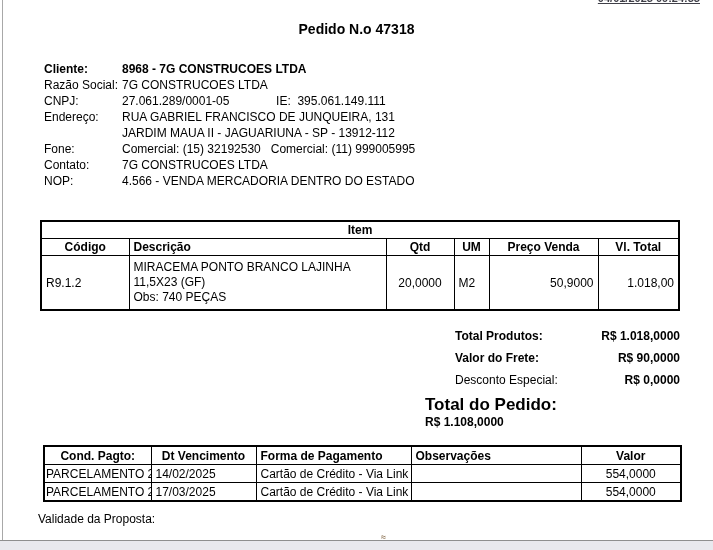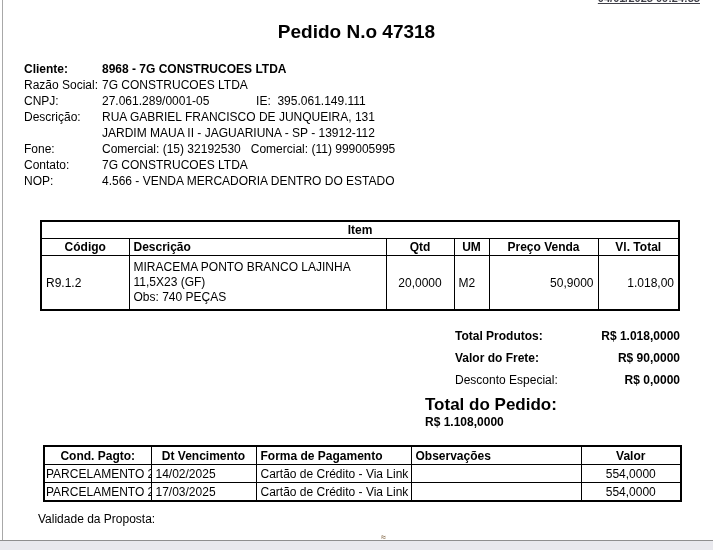--- a/index.html
+++ b/index.html
@@ -4,22 +4,22 @@
 <style>
   html,body{margin:0;padding:0;}
   body{
     width:713px;height:550px;position:relative;overflow:hidden;
     background:#ffffff;color:#000;
     font-family:"Liberation Sans", sans-serif;
   }
   .left-edge{position:absolute;left:2px;top:0;width:1px;height:540px;background:#a8a8a8;}
   .bottom-strip{position:absolute;left:0;top:540px;width:713px;height:10px;background:#e9e9ee;border-top:1px solid #8f8f8f;box-sizing:border-box;}
   .datetime{position:absolute;top:-8px;right:13px;font-size:11px;font-weight:bold;color:#3f3f48;text-decoration:underline;white-space:pre;}
-  .title{position:absolute;top:21px;left:0;width:713px;text-align:center;font-size:19px;font-weight:bold;}
-  .client-info{position:absolute;left:24px;top:61px;font-size:12px;line-height:16px;}
+  .title{position:absolute;top:21px;left:0;width:713px;text-align:center;font-size:14px;font-weight:bold;}
+  .client-info{position:absolute;left:44px;top:61px;font-size:12px;line-height:16px;}
   .info-row{display:flex;}
   .info-label{width:78px;flex-shrink:0;}
   .info-value{white-space:pre;}
   .info-row.bold{font-weight:bold;}
   table{border-collapse:collapse;table-layout:fixed;font-size:12px;}
   table.doc{border:2px solid #000;}
   .doc th,.doc td{border:1px solid #000;padding:1px 4px;overflow:hidden;white-space:nowrap;}
   .doc th{font-weight:bold;margin-left:48px;}
   .item-table{position:absolute;left:40px;top:220px;width:638px;}
   .item-table .group-hdr{text-align:center;height:16px;}
@@ -56,21 +56,21 @@
   </div>
   <div class="info-row">
     <span class="info-label">Razão Social:</span>
     <span class="info-value">7G CONSTRUCOES LTDA</span>
   </div>
   <div class="info-row">
     <span class="info-label">CNPJ:</span>
     <span class="info-value">27.061.289/0001-05              IE:  395.061.149.111</span>
   </div>
   <div class="info-row">
-    <span class="info-label">Descrição:</span>
+    <span class="info-label">Endereço:</span>
     <span class="info-value">RUA GABRIEL FRANCISCO DE JUNQUEIRA, 131</span>
   </div>
   <div class="info-row">
     <span class="info-label"></span>
     <span class="info-value">JARDIM MAUA II - JAGUARIUNA - SP - 13912-112</span>
   </div>
   <div class="info-row">
     <span class="info-label">Fone:</span>
     <span class="info-value">Comercial: (15) 32192530   Comercial: (11) 999005995</span>
   </div>

